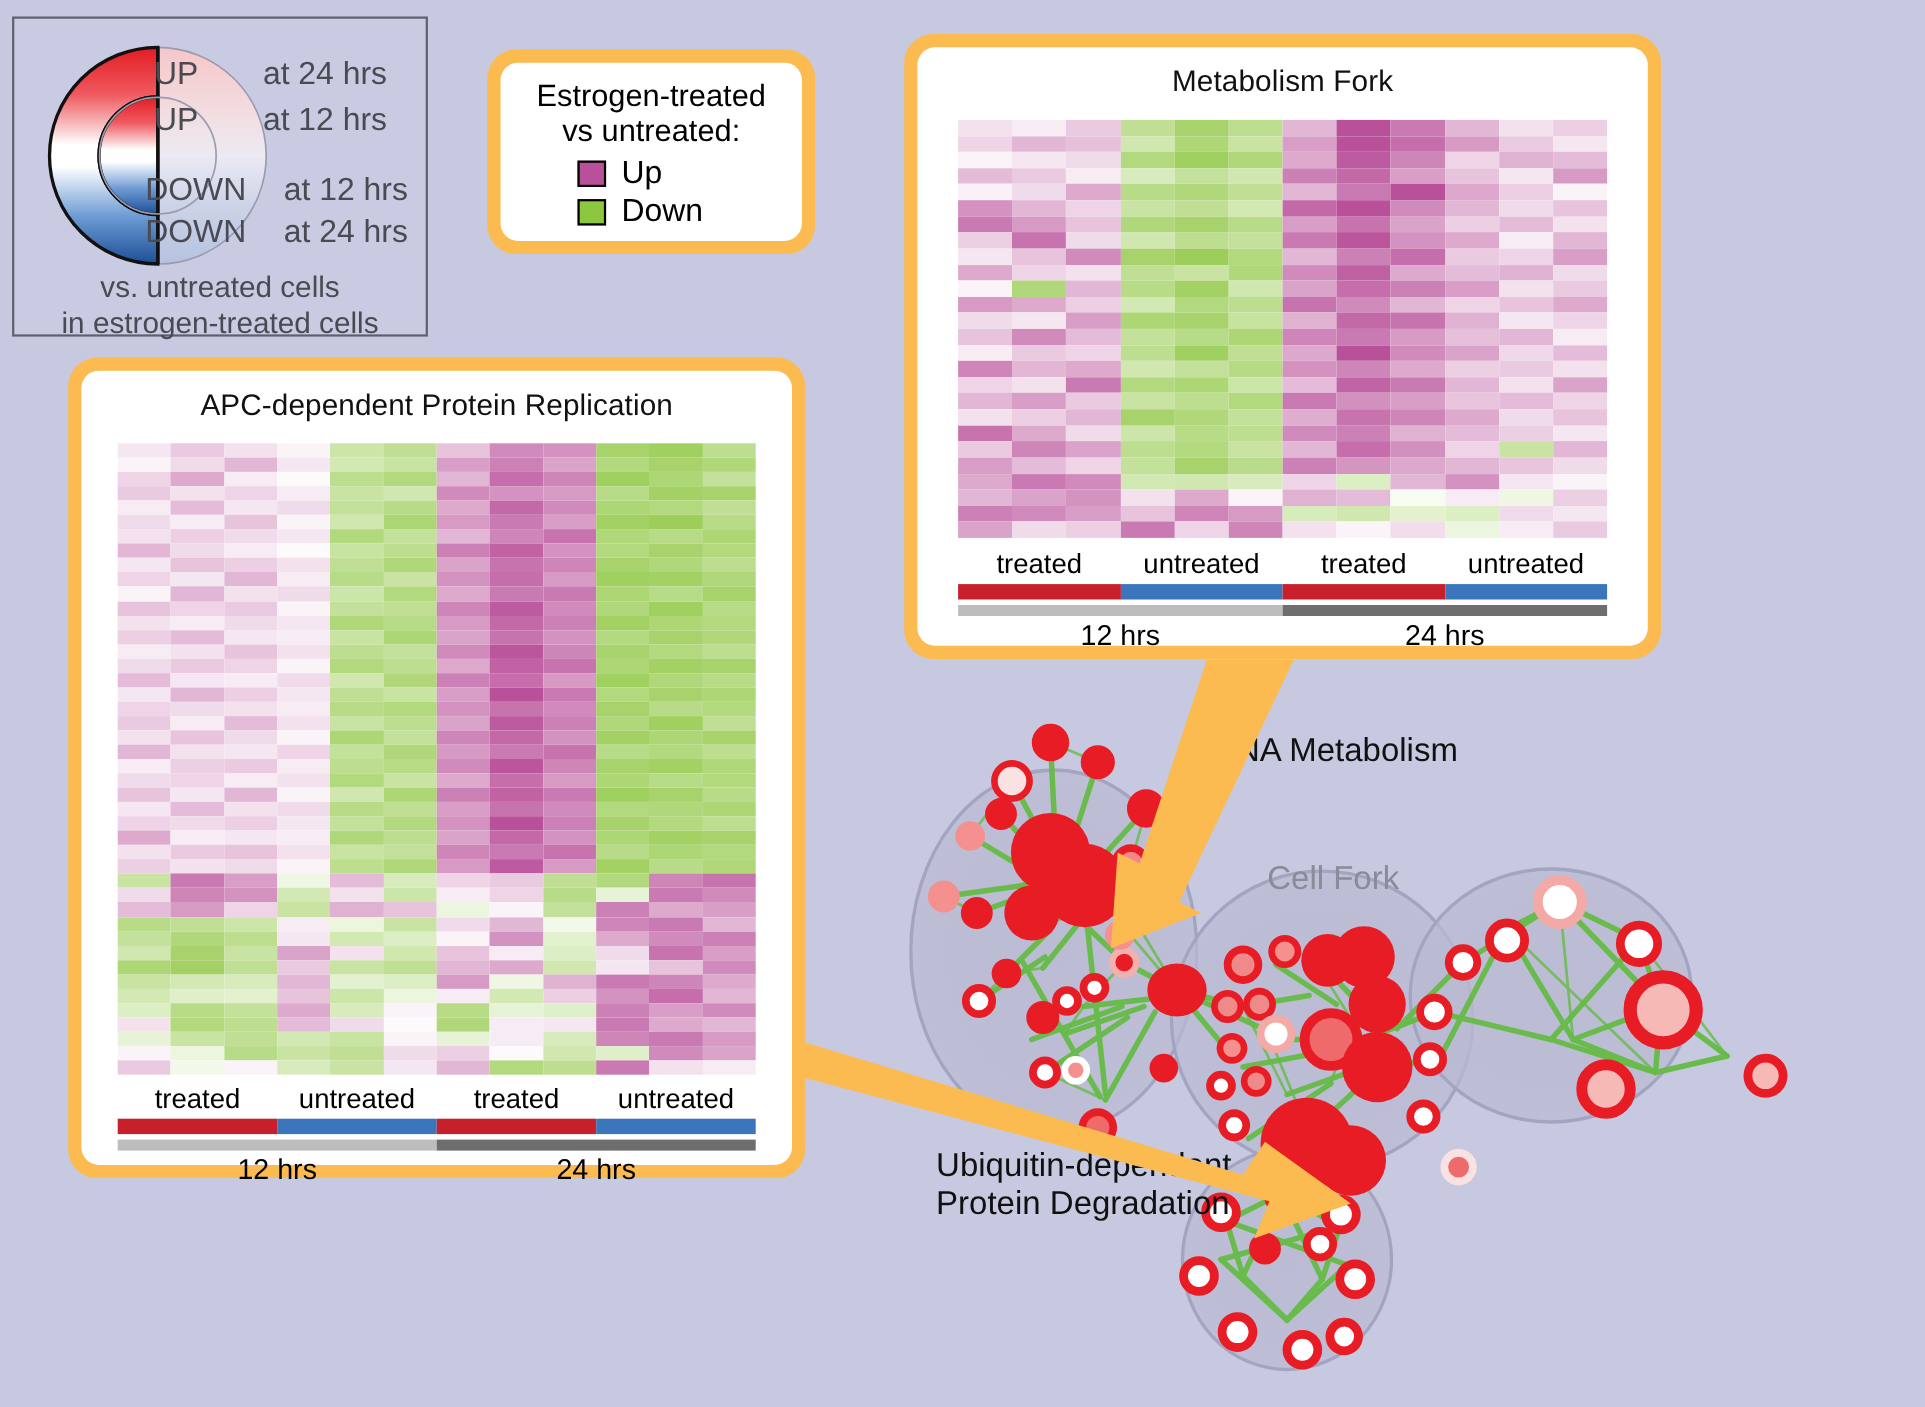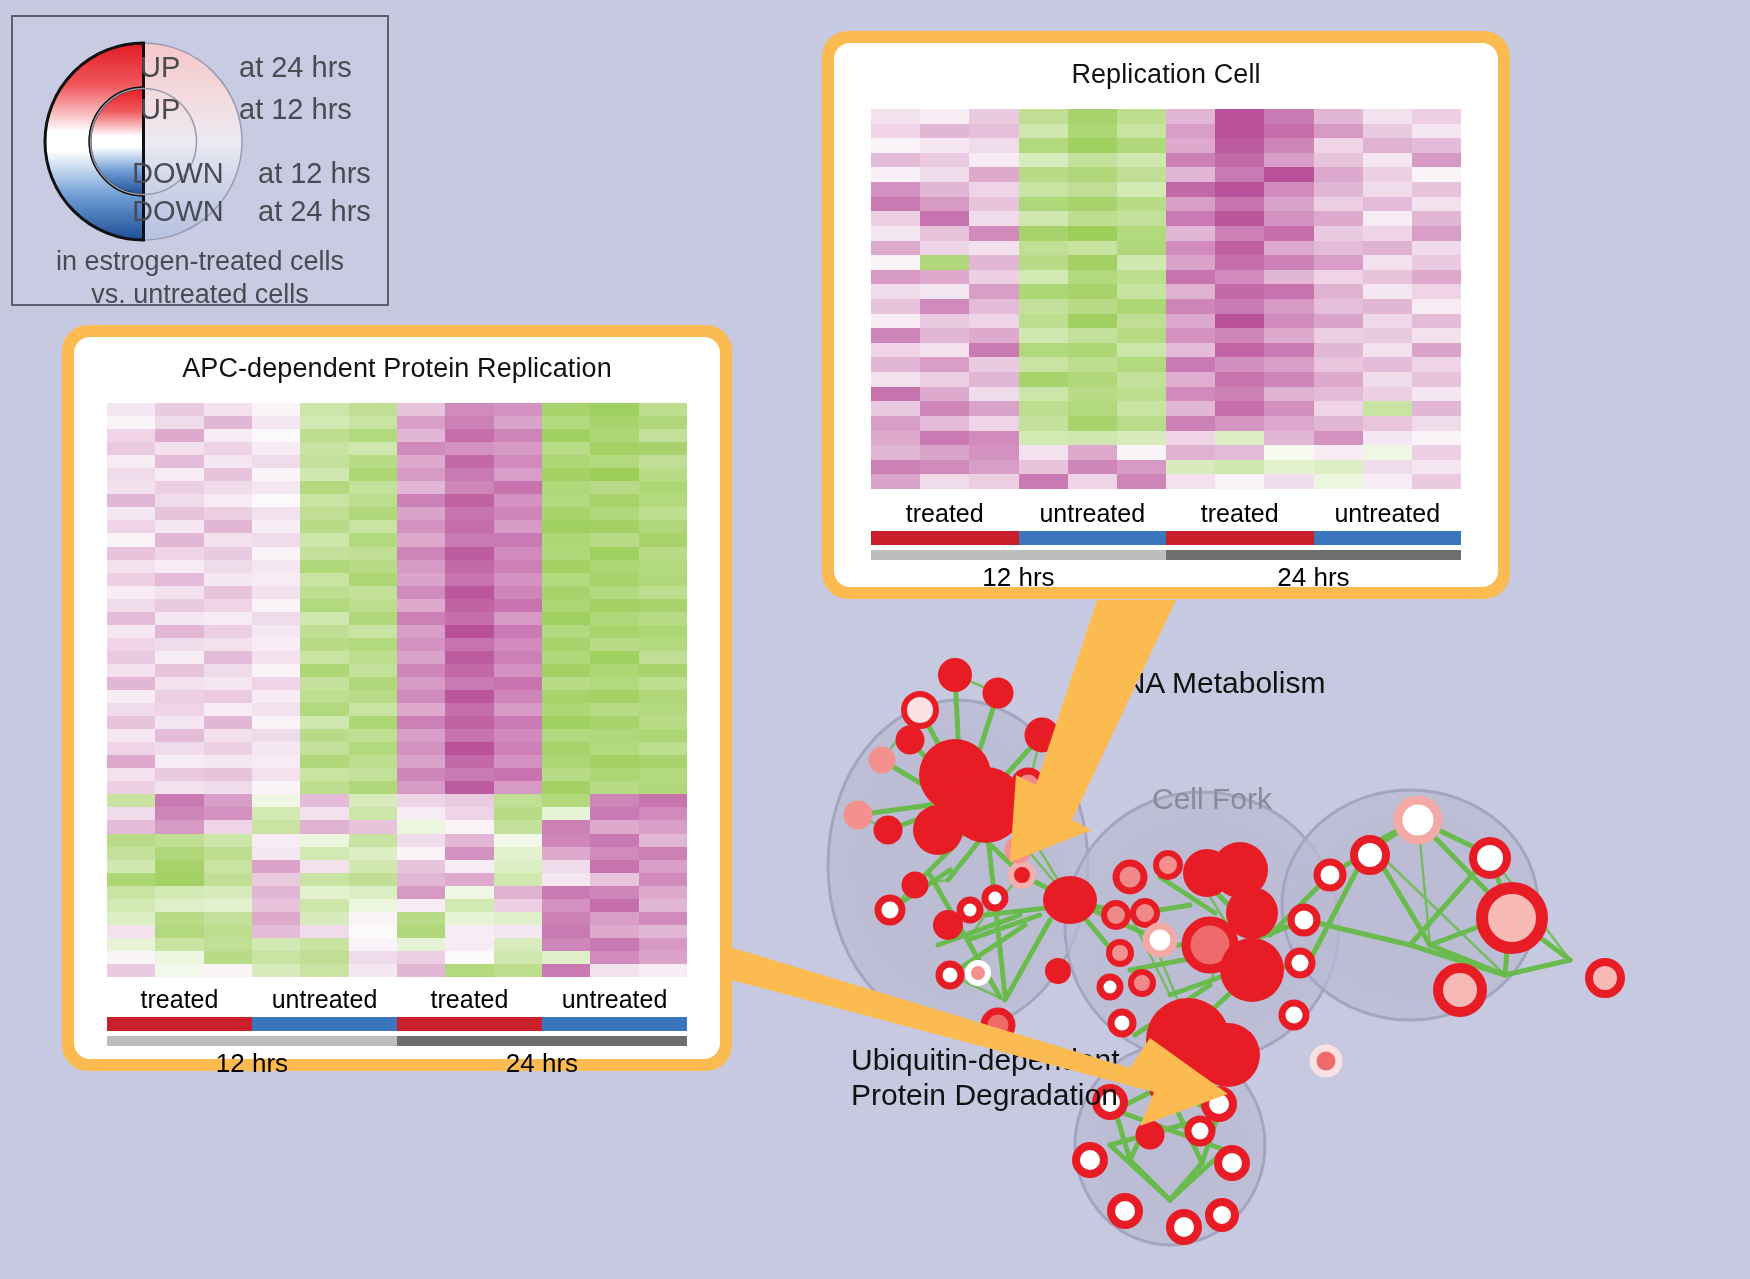--- a/index.html
+++ b/index.html
@@ -125,29 +125,47 @@
     <div class="key-row" style="left:127px; top:34px;">UP</div>
     <div class="key-row" style="left:226px; top:34px;">at 24 hrs</div>
     <div class="key-row" style="left:127px; top:76px;">UP</div>
     <div class="key-row" style="left:226px; top:76px;">at 12 hrs</div>
     <div class="key-row" style="left:119px; top:140px;">DOWN</div>
     <div class="key-row" style="left:245px; top:140px;">at 12 hrs</div>
     <div class="key-row" style="left:119px; top:178px;">DOWN</div>
     <div class="key-row" style="left:245px; top:178px;">at 24 hrs</div>
 
     <div class="key-bottom">
+      <div>vs. untreated cells</div>
       <div>in estrogen-treated cells</div>
-      <div>vs. untreated cells</div>
     </div>
   </div>
 
+  <div class="panel" id="legendbox">
+    <div class="panel-inner">
+      <div class="legend-title">
+        <div>Estrogen-treated</div>
+        <div>vs untreated:</div>
+      </div>
+      <div class="legend-items">
+        <div class="legend-item">
+          <span class="swatch" id="sw-up" style="background: rgb(185, 81, 154);"></span>
+          <span class="legend-label">Up</span>
+        </div>
+        <div class="legend-item">
+          <span class="swatch" id="sw-down" style="background: rgb(141, 198, 63);"></span>
+          <span class="legend-label">Down</span>
+        </div>
+      </div>
+    </div>
+  </div>
 
   <div class="panel" id="repfork">
     <div class="panel-inner">
-      <div class="panel-title">Replication Cell</div>
+      <div class="panel-title">Metabolism Fork</div>
       <div class="hm-wrap" id="hm-rep-wrap" style="top:66px; width:590px; height:380px;">
         <div class="hm" id="hm-rep" style="width: 590px; height: 380px; grid-template-columns: repeat(12, 1fr); grid-template-rows: repeat(26, 1fr);">
             <div style="background: rgb(243, 226, 238);"></div>
             <div style="background: rgb(247, 236, 244);"></div>
             <div style="background: rgb(234, 202, 224);"></div>
             <div style="background: rgb(192, 223, 148);"></div>
             <div style="background: rgb(168, 211, 108);"></div>
             <div style="background: rgb(189, 222, 143);"></div>
             <div style="background: rgb(226, 183, 213);"></div>
             <div style="background: rgb(185, 81, 154);"></div>

